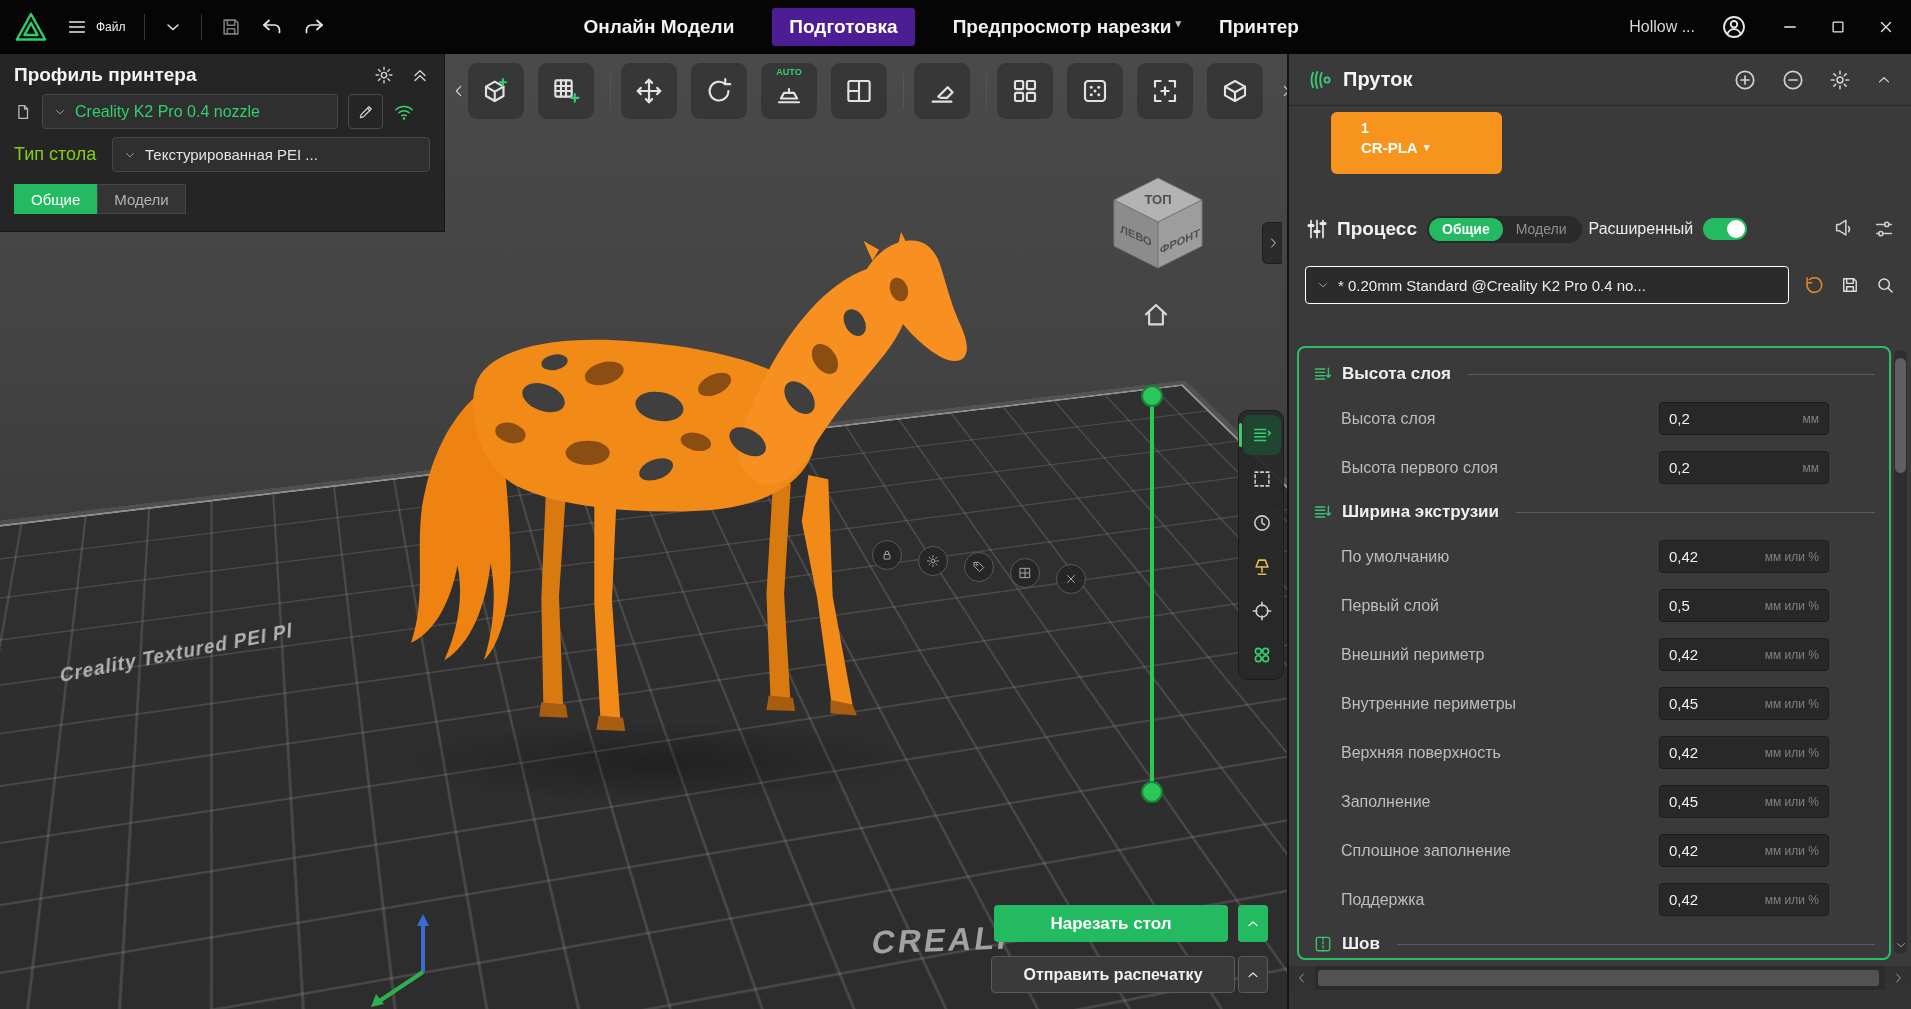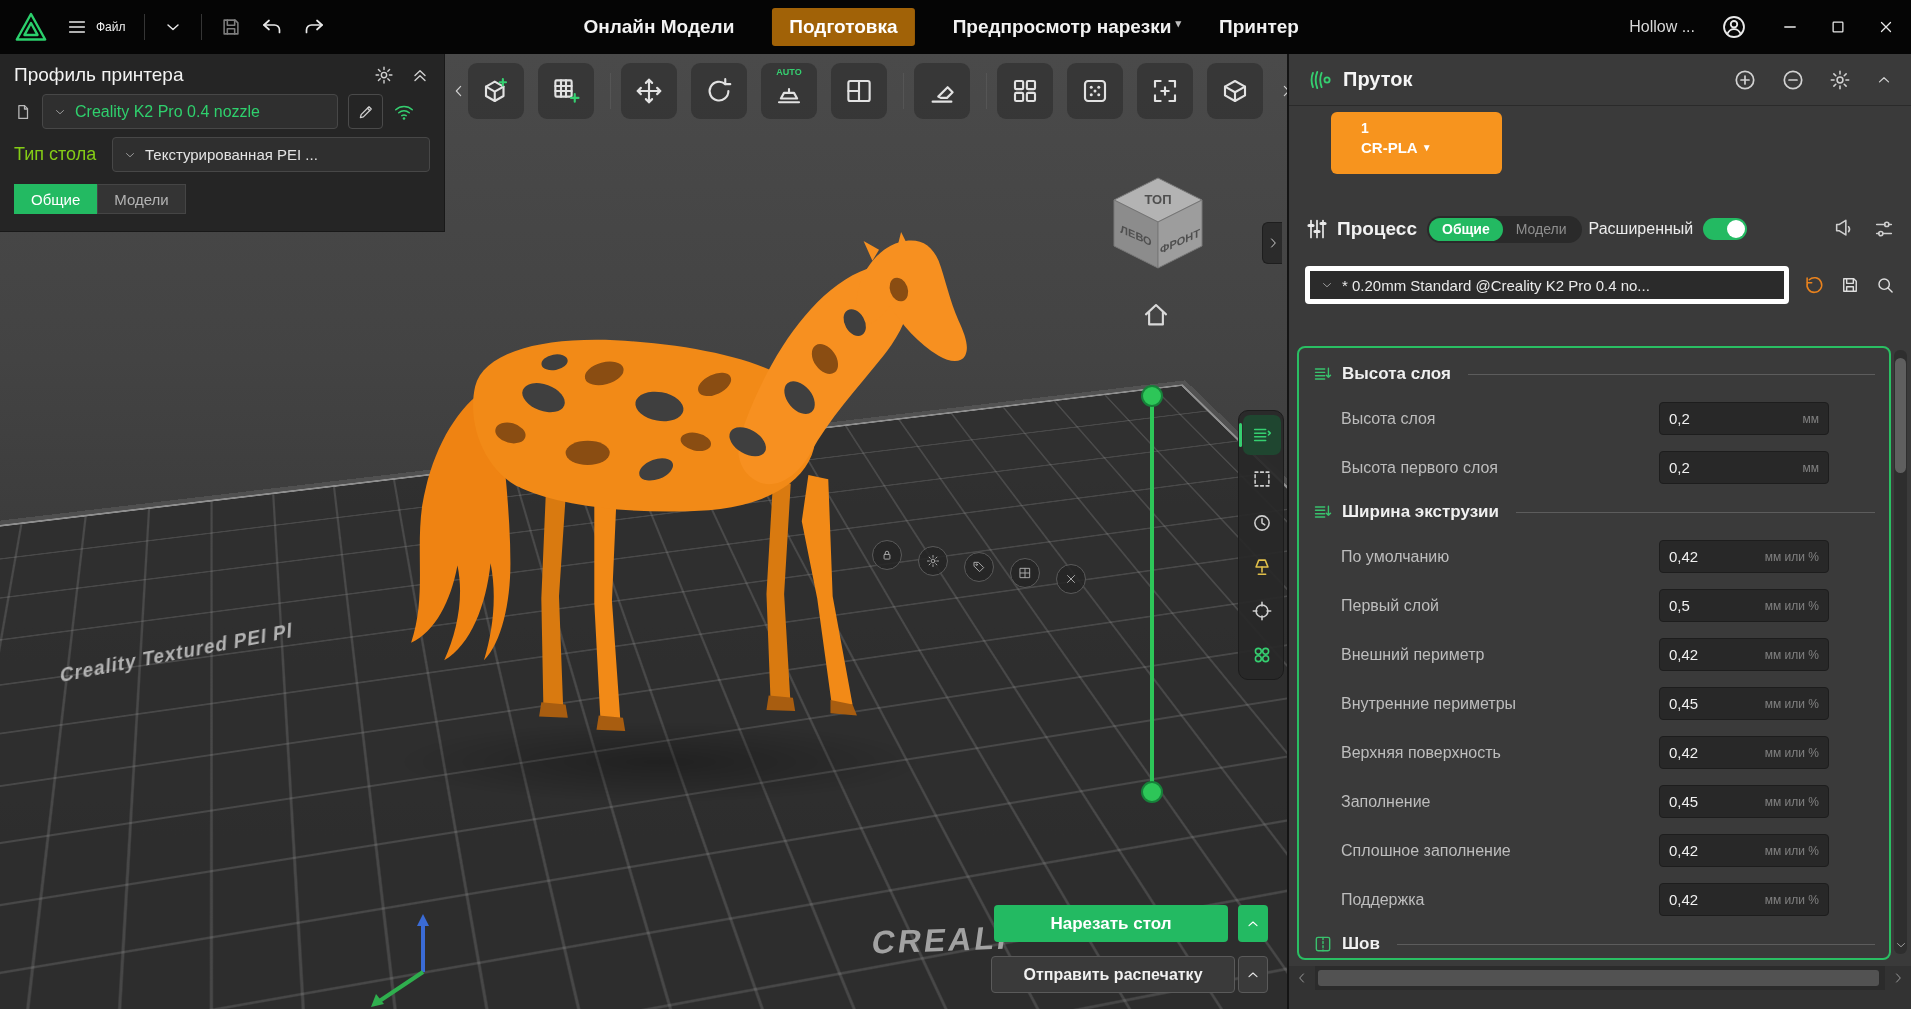--- a/index.html
+++ b/index.html
@@ -16,21 +16,21 @@
   .topbar{position:absolute;top:0;left:0;right:0;height:54px;background:#050505;z-index:60;
     display:flex;align-items:center;color:#e9e9e9}
   .tb-left{display:flex;align-items:center;gap:18px;padding-left:14px}
   .tb-group{display:flex;align-items:center;gap:8px}
   .tb-sep{width:1px;height:26px;background:#353535}
   .tb-file-label{font-size:12px;color:#f0f0f0}
   .tb-dim{color:#7d7d7d}
   .tb-tabs{position:absolute;left:50%;top:0;height:100%;transform:translateX(-52%);
     display:flex;align-items:center;gap:38px;white-space:nowrap}
   .tb-tab{font-size:19px;font-weight:700;color:#f2f2f2;display:flex;align-items:center;gap:4px}
-  .tb-tab.active{background:#a16207;color:#fff;padding:8px 17px;border-radius:3px}
+  .tb-tab.active{background:#4c1d95;color:#fff;padding:8px 17px;border-radius:3px}
   .tb-tab-dd{font-size:11px;color:#bdbdbd;margin-top:-8px}
   .tb-right{position:absolute;right:0;top:0;height:100%;display:flex;align-items:center;gap:26px;padding-right:16px}
   .tb-project{font-size:16px;color:#d8d8d8}
   .tb-win{display:flex;align-items:center;gap:30px;margin-left:8px}
 
   
   .viewport{position:absolute;top:54px;left:0;width:1287px;bottom:0;overflow:hidden;
     background:linear-gradient(180deg,#4a4a4a 0%,#434343 32%,#383838 60%,#2d2d2d 100%)}
   .plate{position:absolute;left:-190px;top:400px;width:1430px;height:1160px;z-index:1;
     background-color:rgba(44,44,44,.82);
@@ -54,21 +54,21 @@
   .tbtn-ic{width:30px;height:30px;display:inline-flex}
   .tbtn-ic svg{width:100%;height:100%}
   .tbtn-label{position:absolute;top:4px;left:0;right:0;text-align:center;font-size:9px;font-weight:700;color:#35cf70}
   .tsep{width:1px;height:36px;background:#555;margin:0 10px 0 2px}
 
   
   .profile-panel{position:absolute;top:54px;left:0;width:445px;height:178px;z-index:40;
     background:rgba(36,36,36,.97);border-right:1px solid #191919;border-bottom:1px solid #191919;
     padding:10px 14px;color:#e6e6e6}
   .pp-row{display:flex;align-items:center}
-  .pp-title{font-size:19px;font-weight:400;color:#f3f3f3;flex:1}
+  .pp-title{font-size:19px;font-weight:700;color:#f3f3f3;flex:1}
   .pp-head-icons{display:flex;align-items:center;gap:16px;color:#cfcfcf}
   .pp-row2{margin-top:8px;gap:10px}
   .pp-select{height:35px;background:#2f2f2f;border:1px solid #474747;border-radius:4px;
     display:flex;align-items:center;gap:8px;padding:0 10px;overflow:hidden;white-space:nowrap}
   .pp-printer{width:296px;color:#2fd06d;font-size:16px}
   .pp-printer .val{overflow:hidden;text-overflow:ellipsis}
   .pp-editbtn{width:35px;height:35px;border:1px solid #4a4a4a;border-radius:4px;display:flex;
     align-items:center;justify-content:center;color:#cfcfcf}
   .pp-row3{margin-top:8px;gap:10px}
   .pp-bedlabel{font-size:18px;color:#84cc16;width:88px}
@@ -123,21 +123,21 @@
   .proc-row{position:absolute;left:0;top:156px;width:100%;display:flex;align-items:center;padding:0 16px;height:38px}
   .proc-title{font-size:19px;font-weight:700;color:#f2f2f2;margin:0 10px 0 8px}
   .pill-group{display:flex;align-items:center;background:#2a2a2a;border-radius:14px;height:27px;padding:0 2px}
   .pill{font-size:14px;padding:0 13px;height:23px;display:flex;align-items:center;border-radius:12px;color:#8f8f8f}
   .pill.active{background:#23ba62;color:#fff;font-weight:700}
   .adv-label{font-size:16px;color:#ececec;margin-left:7px}
   .toggle{width:44px;height:22px;border-radius:11px;background:#23ba62;position:relative;margin-left:10px}
   .toggle .knob{position:absolute;right:2px;top:2px;width:18px;height:18px;border-radius:50%;background:#fff}
   .proc-icons{margin-left:auto;display:flex;gap:18px;color:#cfcfcf}
   .preset-row{position:absolute;left:0;top:210px;width:100%;display:flex;align-items:center;padding:0 16px;height:42px}
-  .preset-box{flex:1;height:38px;background:#2b2b2b;border:5px solid #ffffff;border-radius:4px;
+  .preset-box{flex:1;height:38px;background:#2b2b2b;border:1px solid #ffffff;border-radius:4px;
     display:flex;align-items:center;gap:8px;padding:0 10px;overflow:hidden;white-space:nowrap}
   .preset-text{font-size:15px;color:#eaeaea;overflow:hidden;text-overflow:ellipsis}
   .preset-icons{display:flex;gap:15px;margin-left:14px;align-items:center}
   .param-card{position:absolute;left:8px;top:292px;width:594px;height:614px;border:2px solid #2abf63;
     border-radius:8px;overflow:hidden;padding:6px 14px 0 14px}
   .sec-head{height:40px;display:flex;align-items:center;gap:9px}
   .sec-title{font-size:17px;font-weight:700;color:#f0f0f0;white-space:nowrap}
   .sec-rule{flex:1;border-top:1px solid #5c5c5c;margin-left:8px}
   .prow{height:49px;display:flex;align-items:center}
   .plabel{flex:1;font-size:16px;color:#bdbdbd;padding-left:28px;white-space:nowrap}

